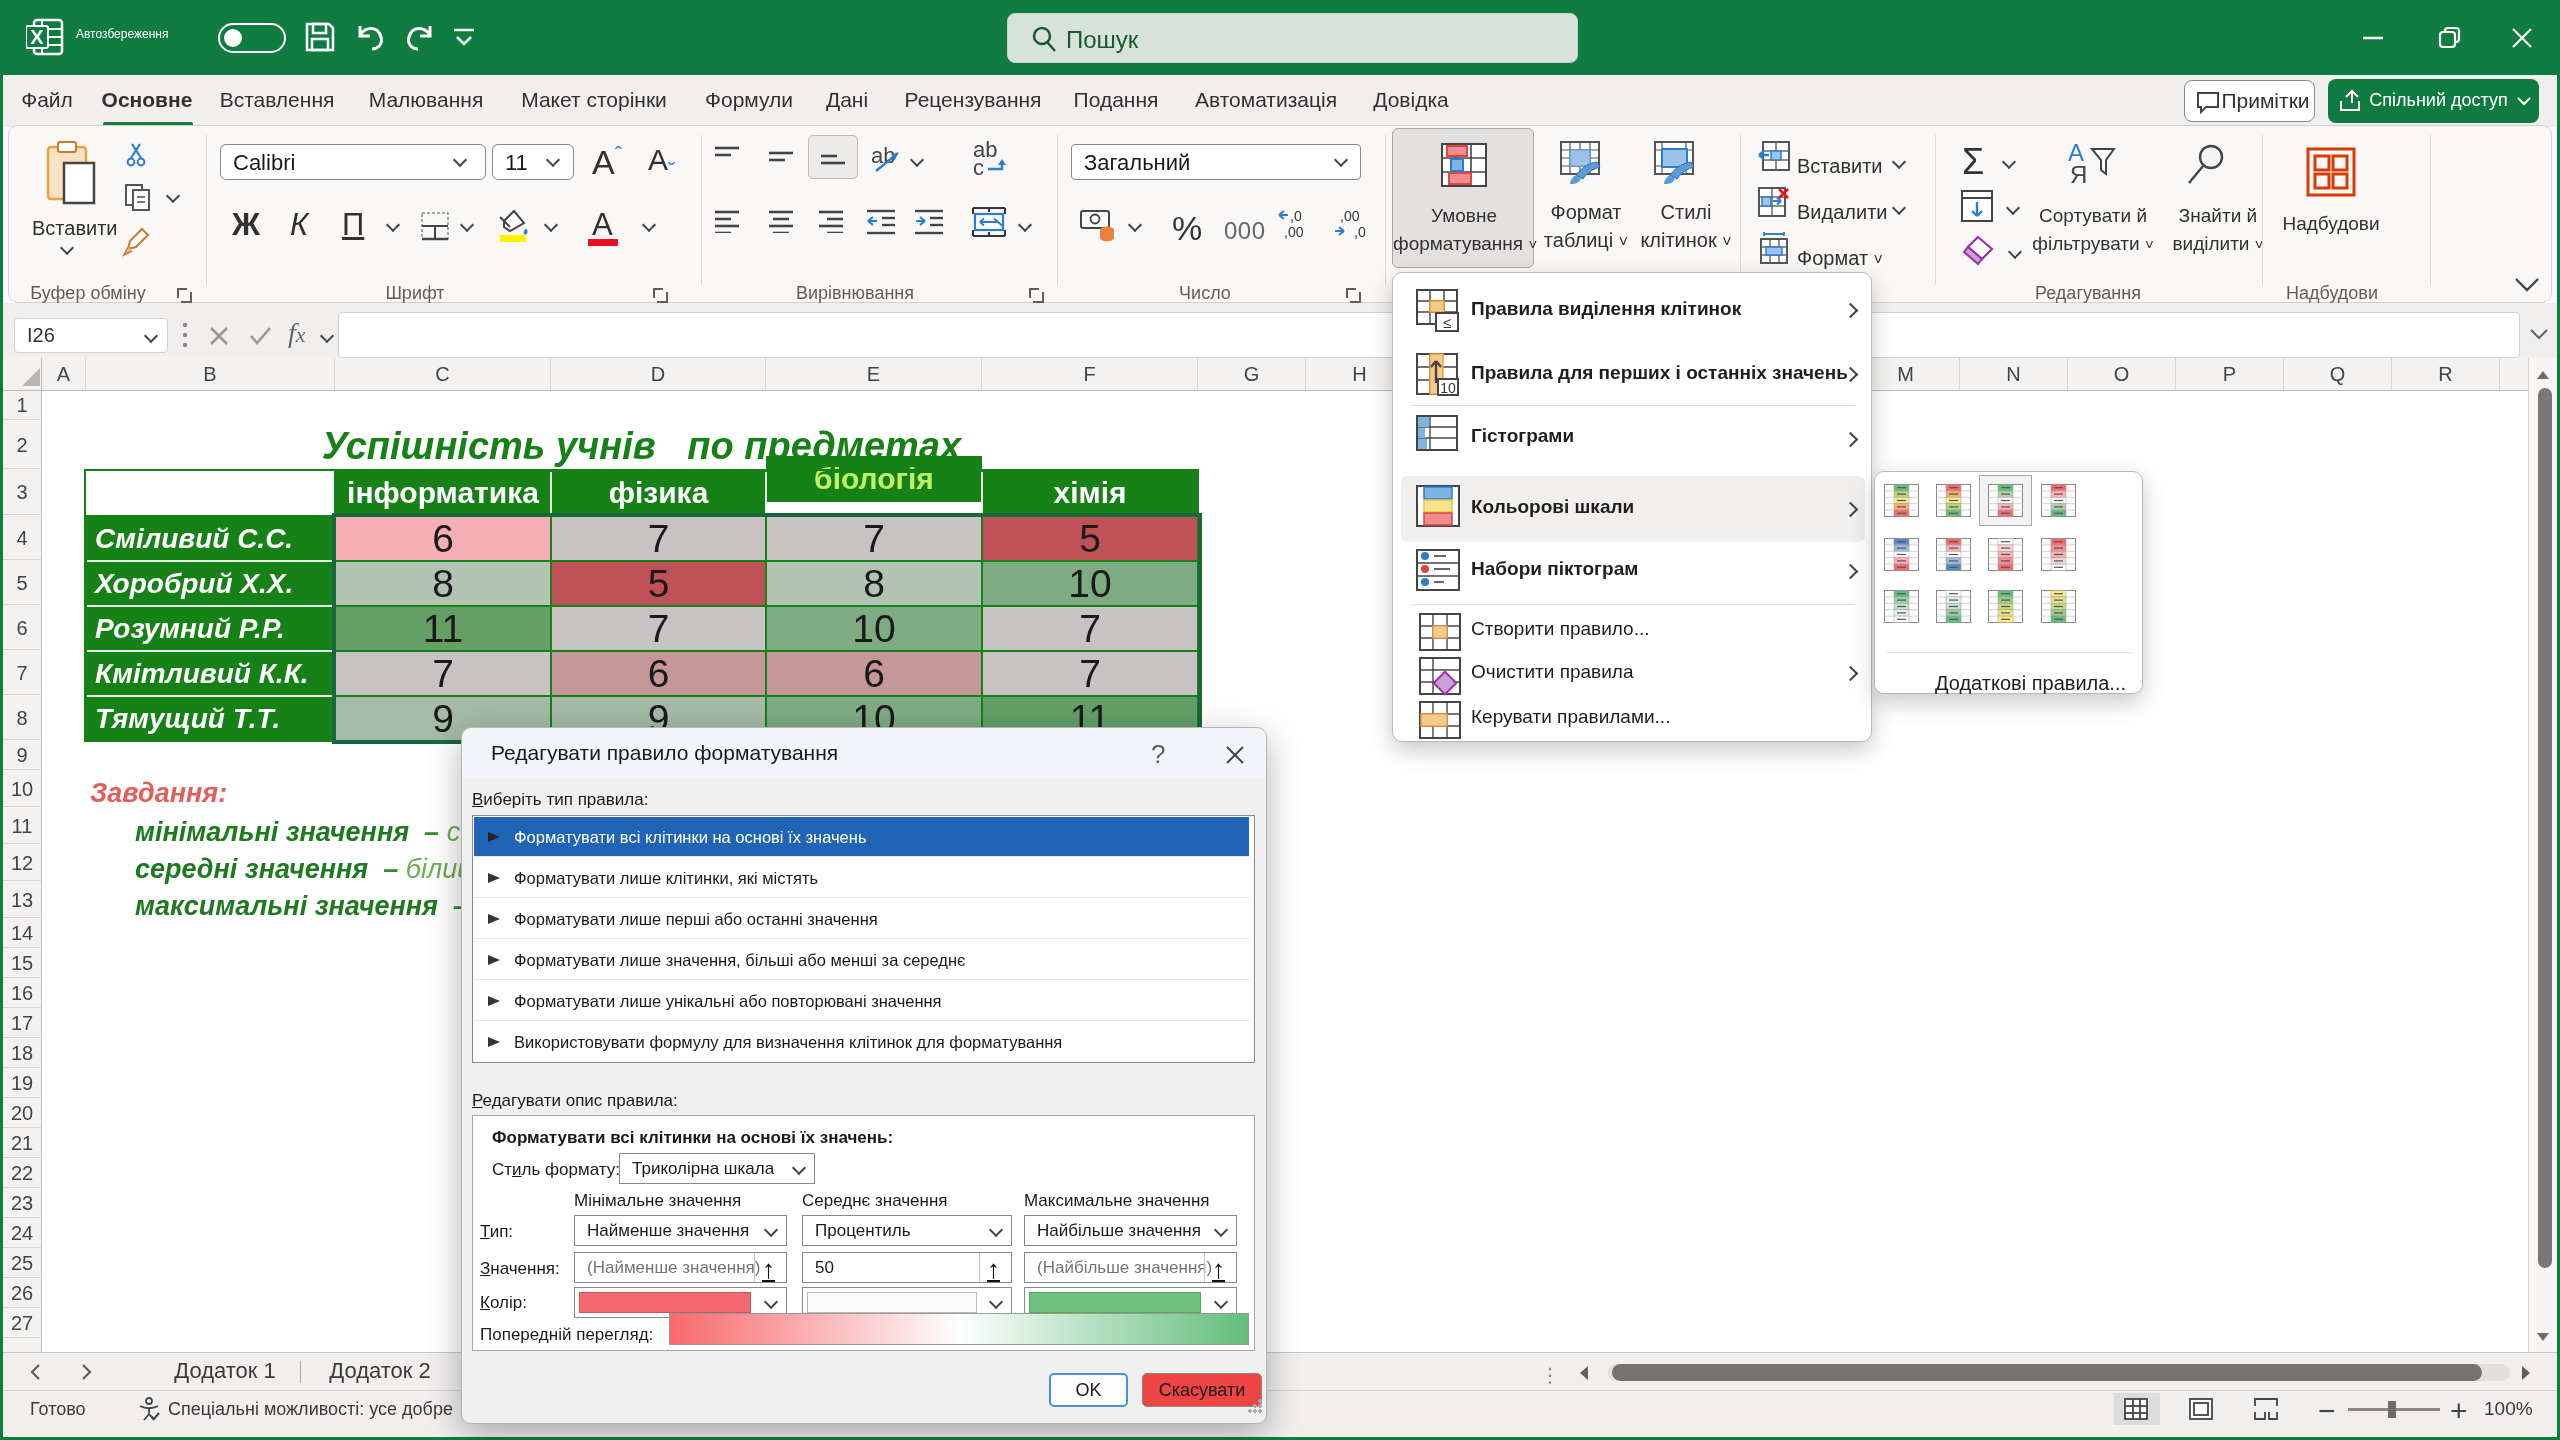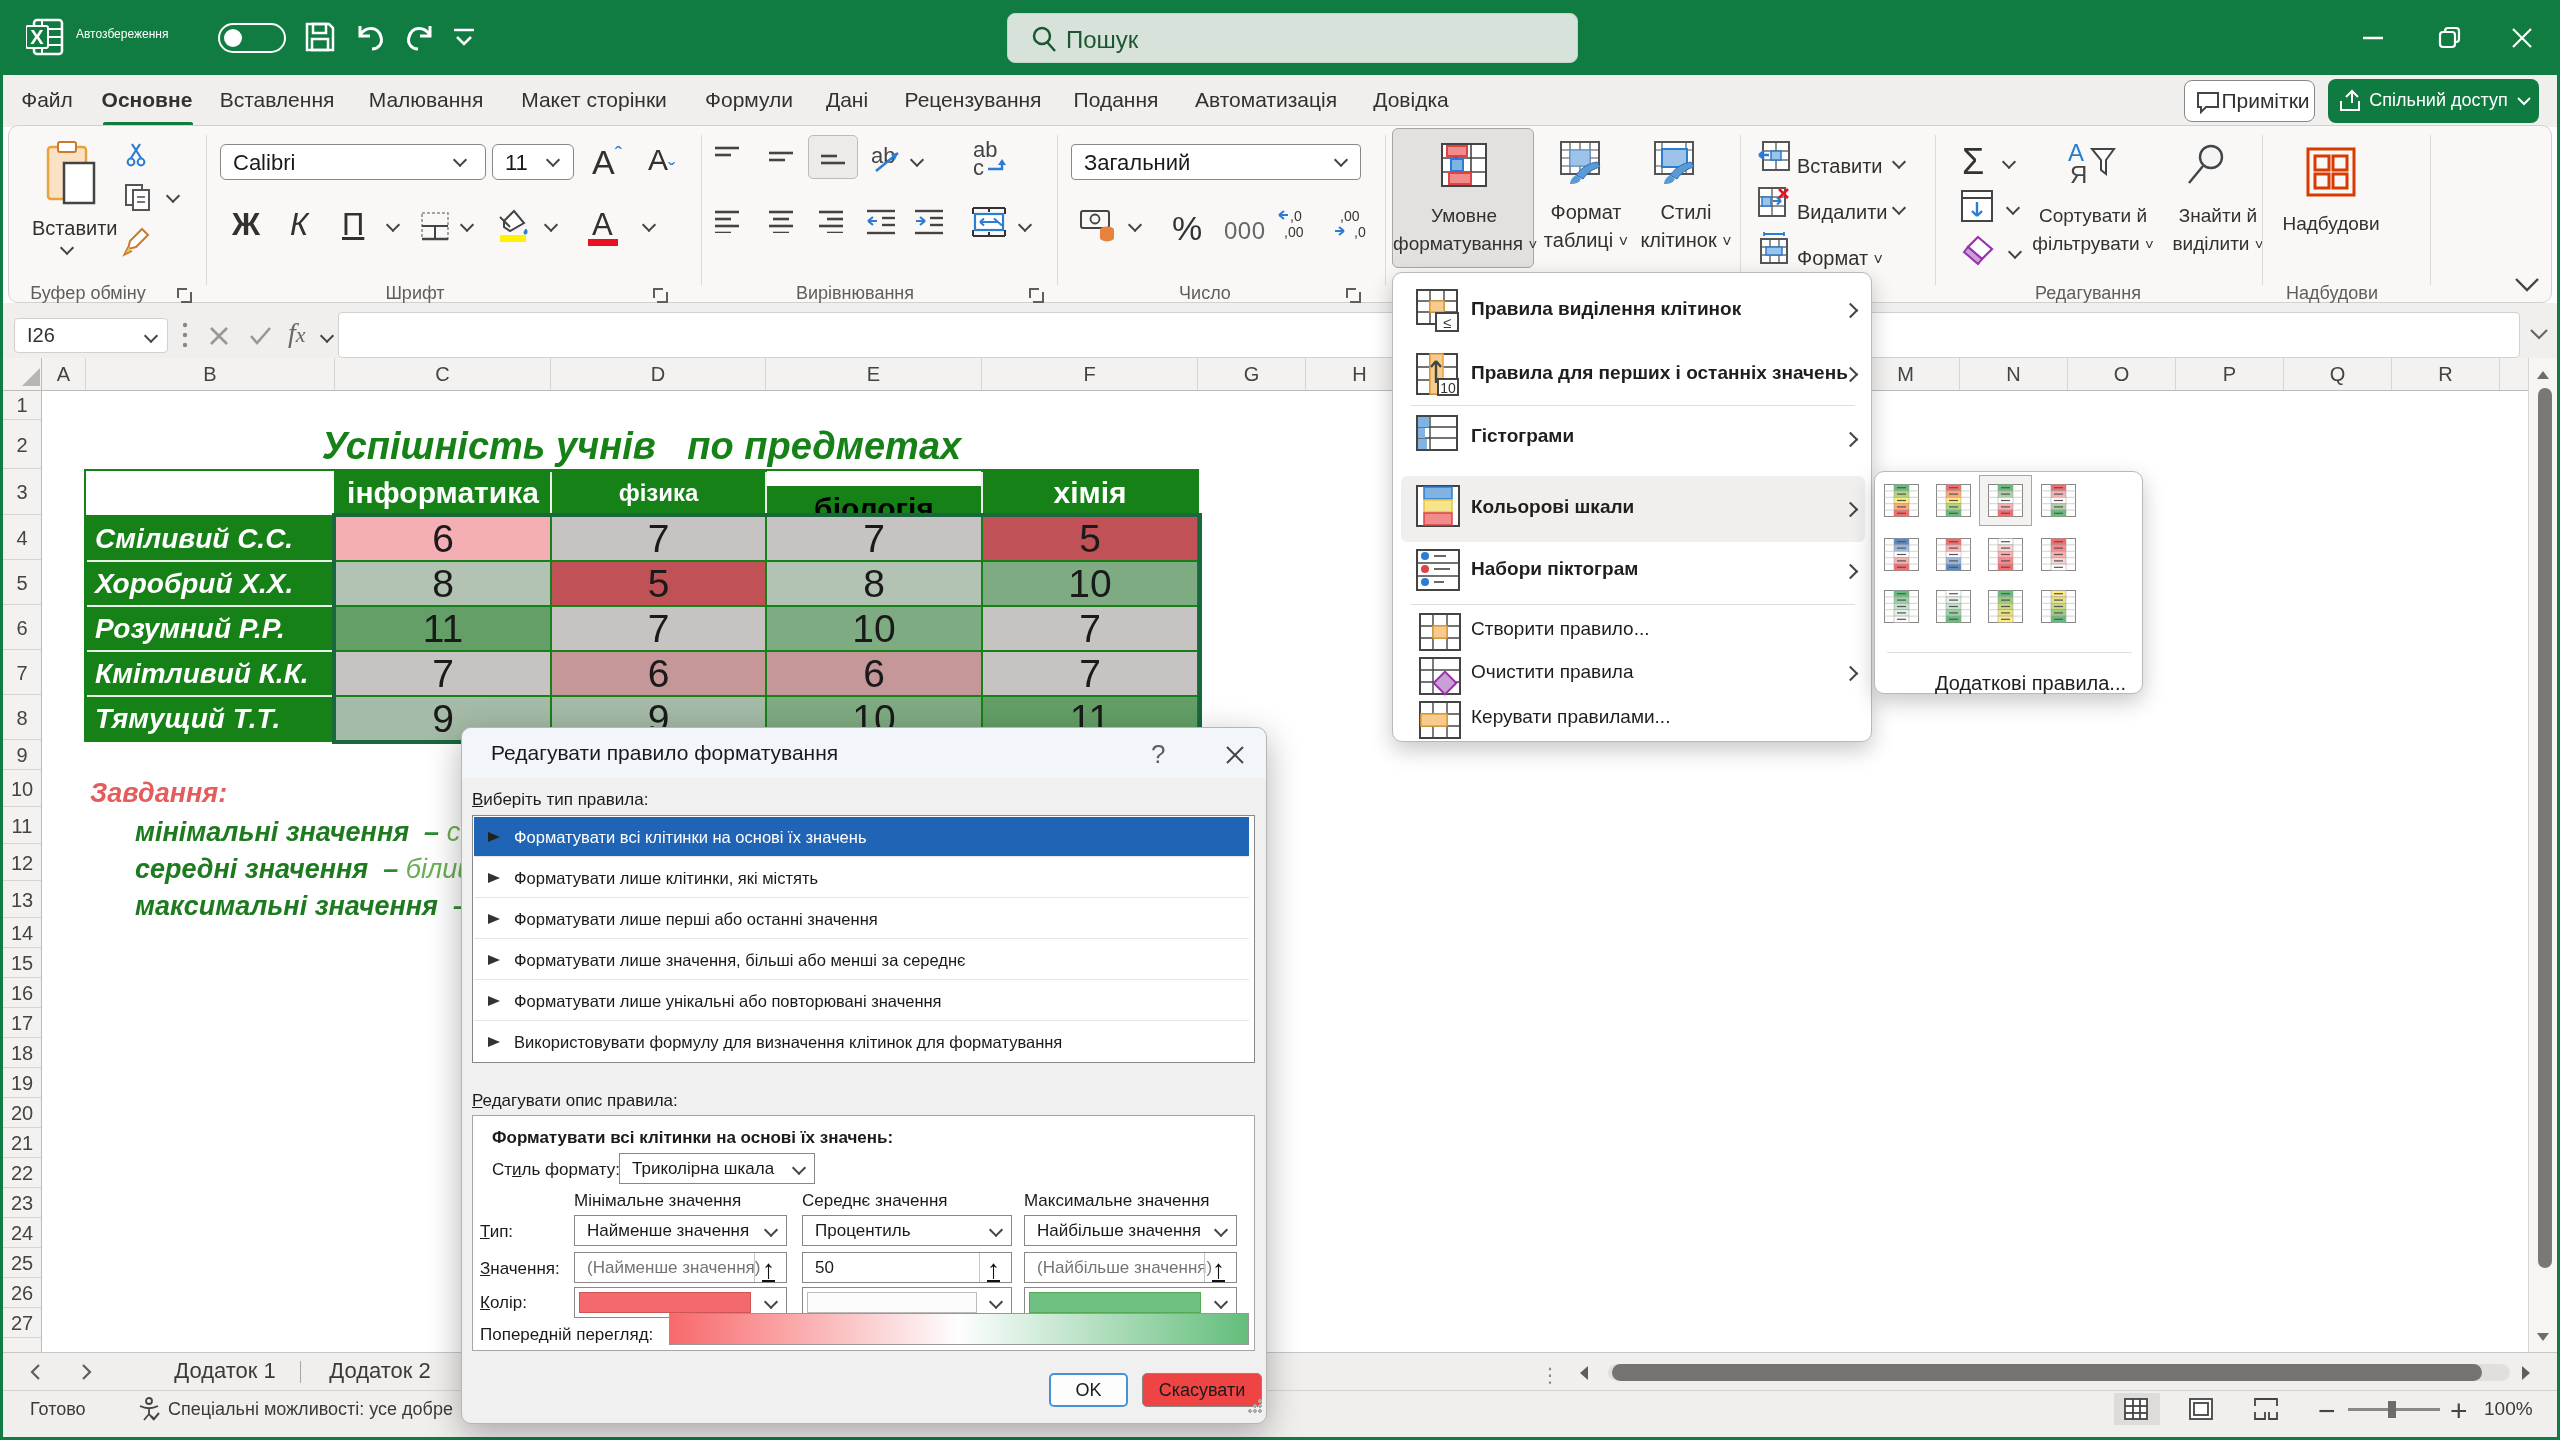--- a/index.html
+++ b/index.html
@@ -510,22 +510,22 @@
 <div class="rowh" style="top:798px;height:29px;line-height:29px">23</div>
 <div class="rowh" style="top:828px;height:29px;line-height:29px">24</div>
 <div class="rowh" style="top:858px;height:29px;line-height:29px">25</div>
 <div class="rowh" style="top:888px;height:29px;line-height:29px">26</div>
 <div class="rowh" style="top:918px;height:29px;line-height:29px">27</div>
 </div>
 <div id="gridarea" class="abs"></div>
 <div id="stitle" class="abs">Успішність учнів&nbsp;&nbsp; по предметах</div>
 <div id="shtable" class="abs" style="left:0;top:0">
 <div class="abs" style="left:335px;top:470px;width:216px;height:46px;background:#168117;color:#fff;font-weight:bold;font-size:30px;text-align:center;line-height:46px">інформатика</div>
-<div class="abs" style="left:551px;top:470px;width:215px;height:46px;background:#168117;color:#fff;font-weight:bold;font-size:24px;text-align:center;line-height:46px">фізика</div>
-<div class="abs" style="left:766px;top:486px;width:216px;height:46px;background:#168117;color:#000000;font-weight:bold;font-size:30px;text-align:center;line-height:46px">біологія</div>
+<div class="abs" style="left:551px;top:470px;width:215px;height:46px;background:#168117;color:#fff;font-weight:bold;font-size:30px;text-align:center;line-height:46px">фізика</div>
+<div class="abs" style="left:766px;top:456px;width:216px;height:46px;background:#168117;color:#bef264;font-weight:bold;font-size:30px;text-align:center;line-height:46px">біологія</div>
 <div class="abs" style="left:982px;top:470px;width:216px;height:46px;background:#168117;color:#fff;font-weight:bold;font-size:30px;text-align:center;line-height:46px">хімія</div>
 <div class="abs" style="left:85px;top:470px;width:250px;height:46px;background:#fff"></div>
 <div class="abs" style="left:85px;top:516px;width:250px;height:45px;background:#168117;color:#fff;font-weight:bold;font-style:italic;font-size:28px;padding-left:10px;line-height:45px;white-space:nowrap">Сміливий С.С.</div>
 <div class="abs" style="left:85px;top:561px;width:250px;height:45px;background:#168117;color:#fff;font-weight:bold;font-style:italic;font-size:28px;padding-left:10px;line-height:45px;white-space:nowrap">Хоробрий Х.Х.</div>
 <div class="abs" style="left:85px;top:606px;width:250px;height:45px;background:#168117;color:#fff;font-weight:bold;font-style:italic;font-size:28px;padding-left:10px;line-height:45px;white-space:nowrap">Розумний Р.Р.</div>
 <div class="abs" style="left:85px;top:651px;width:250px;height:45px;background:#168117;color:#fff;font-weight:bold;font-style:italic;font-size:28px;padding-left:10px;line-height:45px;white-space:nowrap">Кмітливий К.К.</div>
 <div class="abs" style="left:85px;top:696px;width:250px;height:45px;background:#168117;color:#fff;font-weight:bold;font-style:italic;font-size:28px;padding-left:10px;line-height:45px;white-space:nowrap">Тямущий Т.Т.</div>
 <div class="abs" style="left:335px;top:516px;width:216px;height:45px;background:#F5AEB4;color:#1a1a1a;font-size:39px;text-align:center;line-height:45px">6</div>
 <div class="abs" style="left:551px;top:516px;width:215px;height:45px;background:#C7C3C3;color:#1a1a1a;font-size:39px;text-align:center;line-height:45px">7</div>
 <div class="abs" style="left:766px;top:516px;width:216px;height:45px;background:#C7C3C3;color:#1a1a1a;font-size:39px;text-align:center;line-height:45px">7</div>

